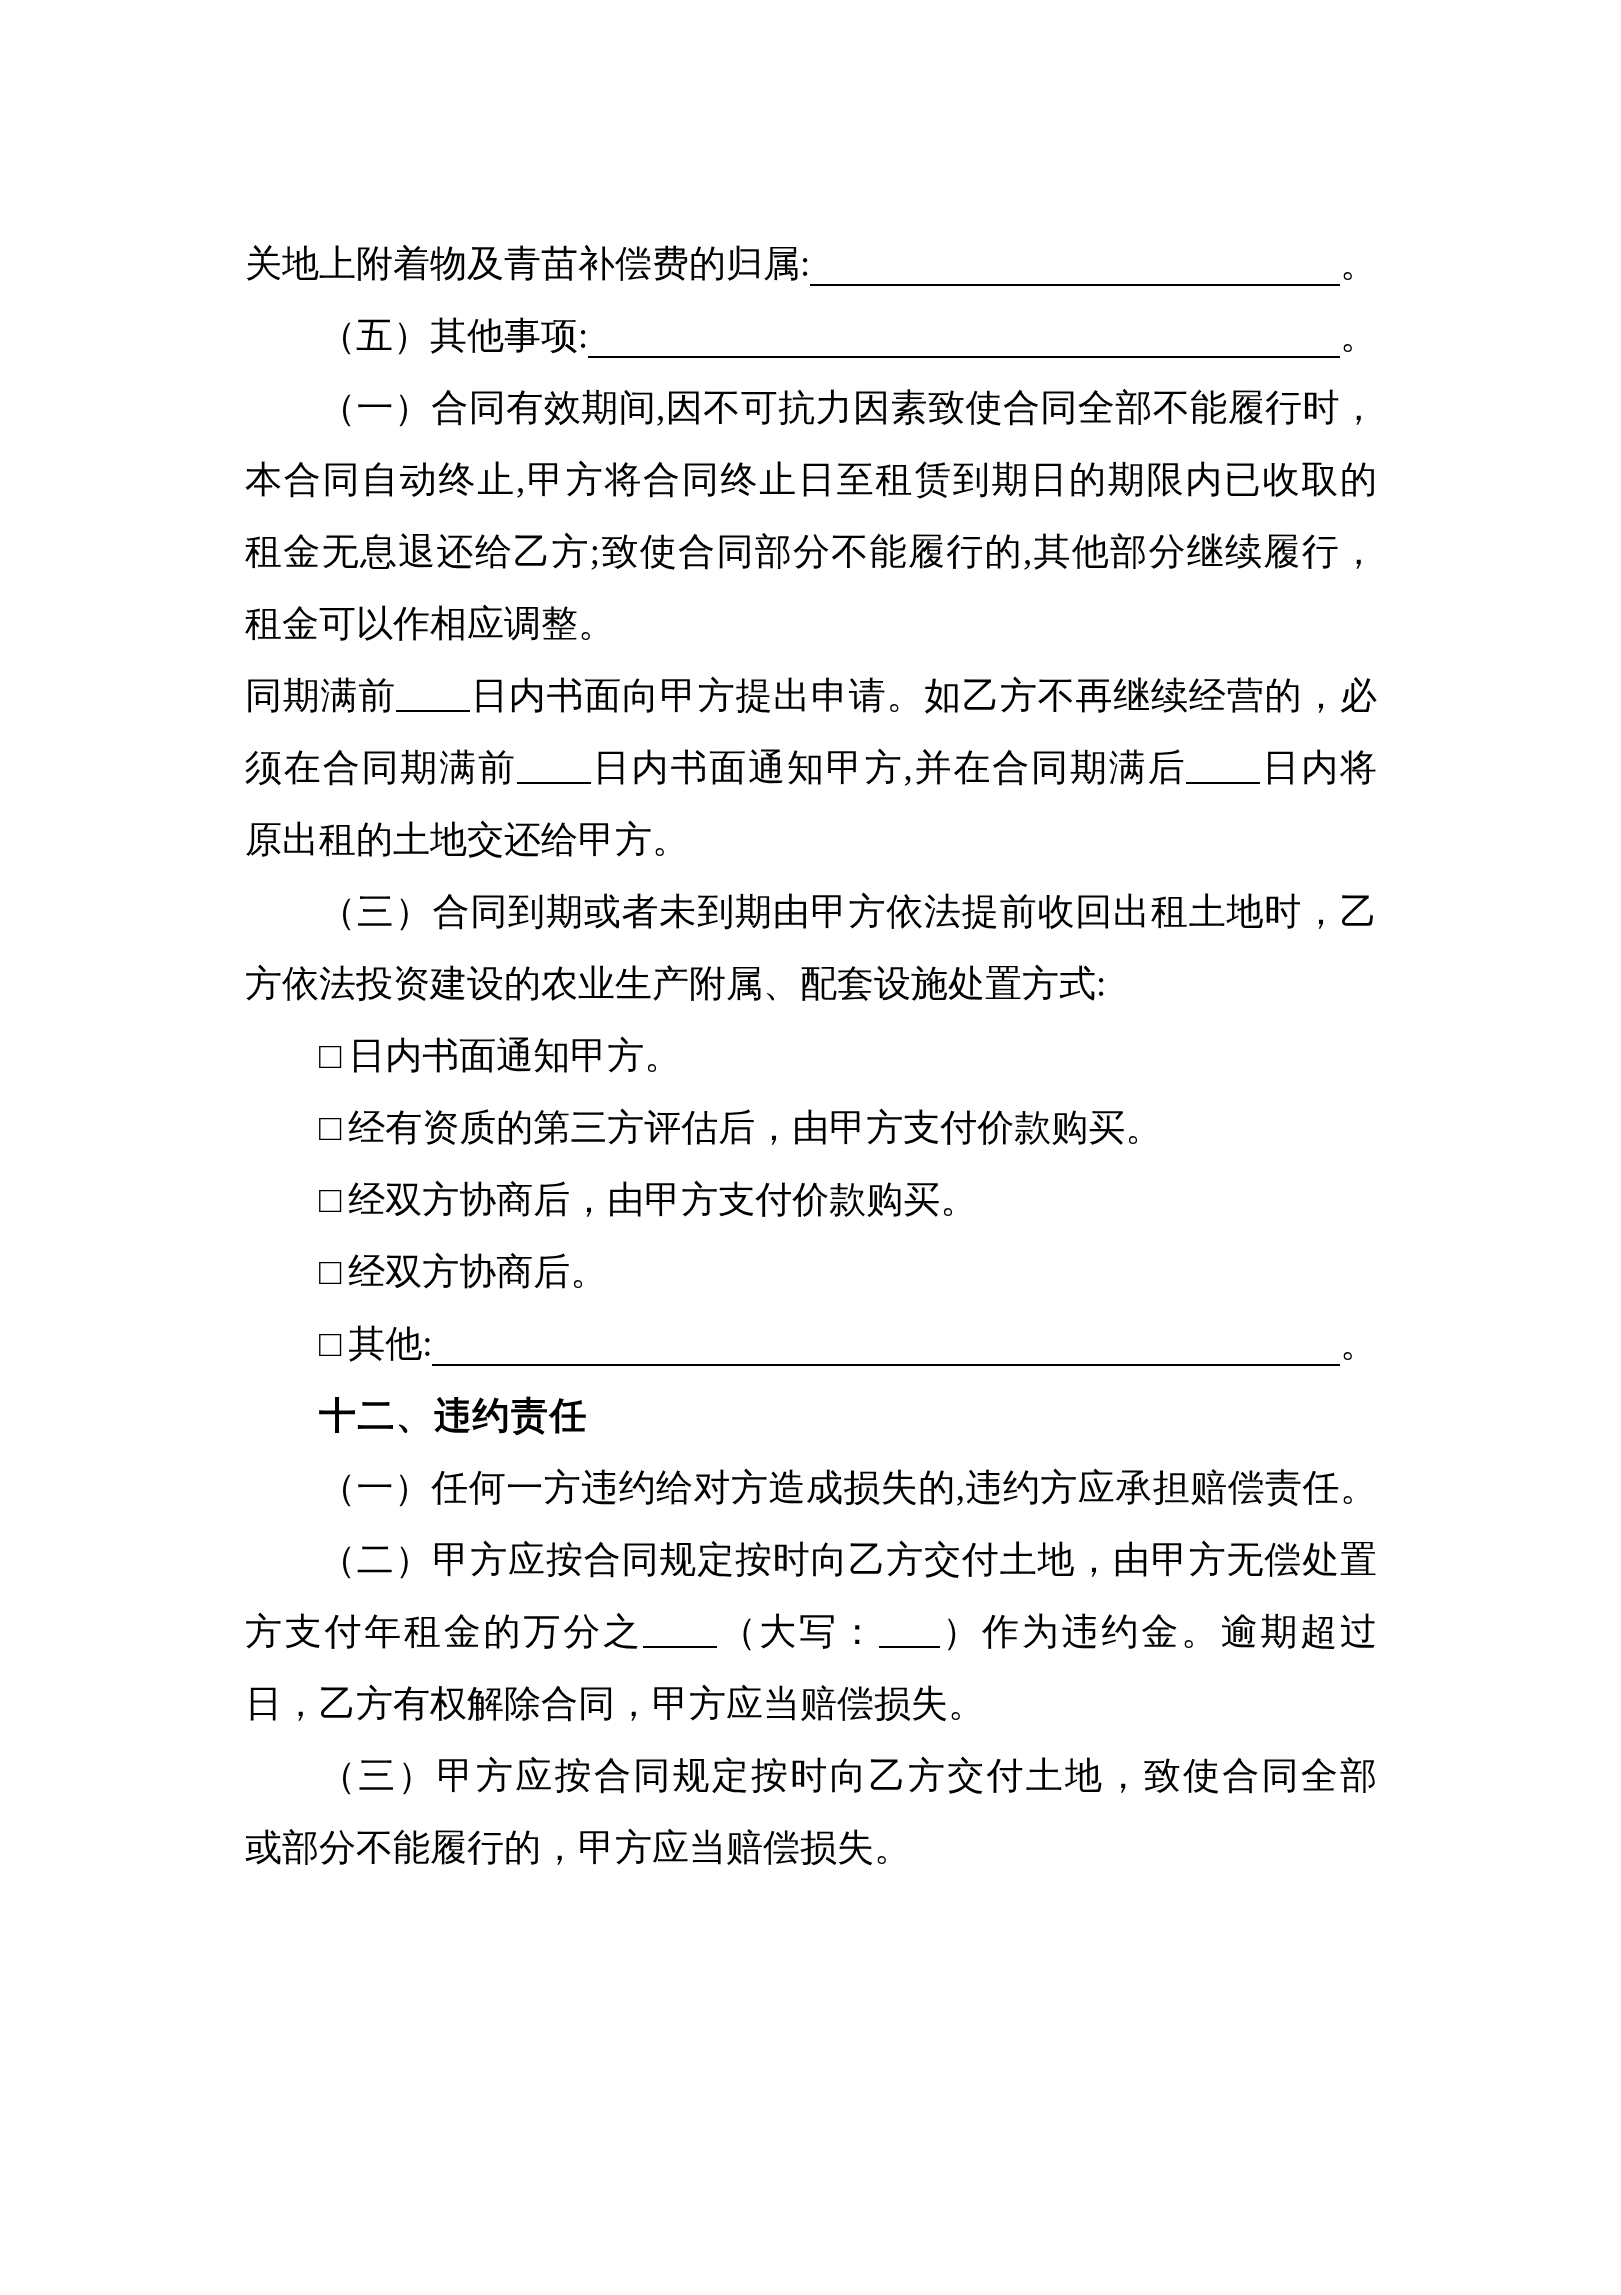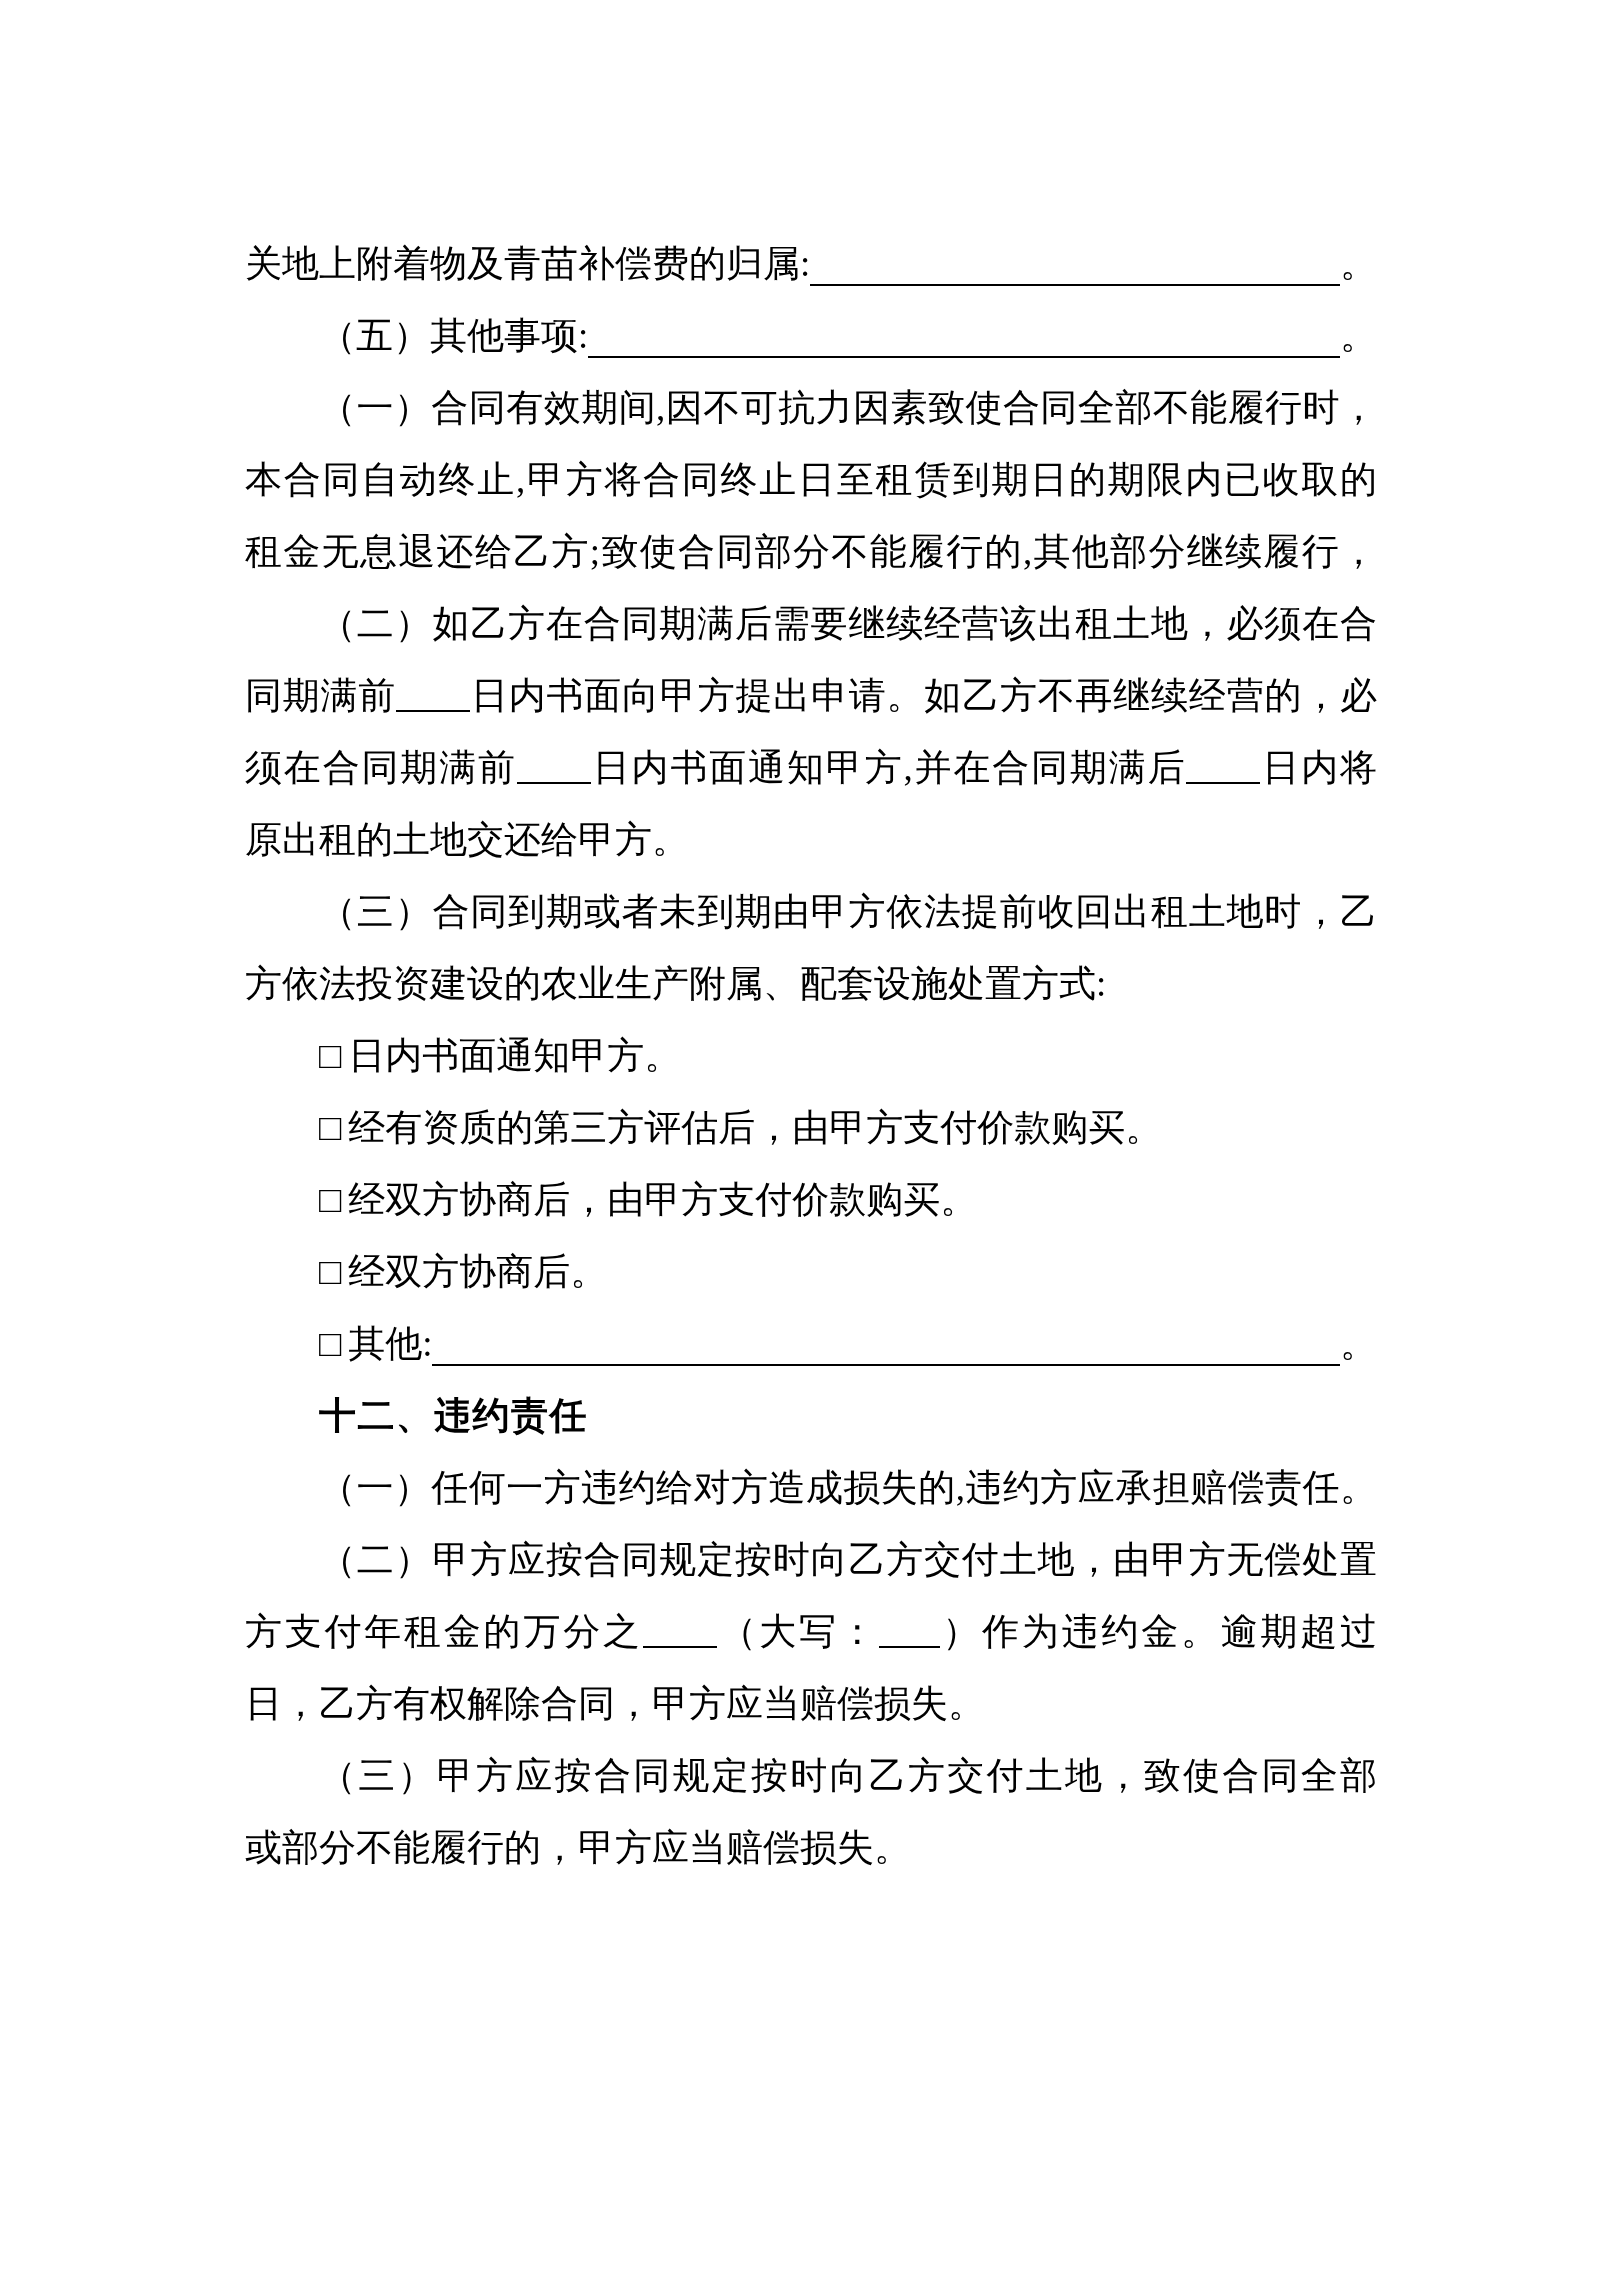--- a/index.html
+++ b/index.html
@@ -68,22 +68,22 @@
     <div class="line fill-line pad-indent">
       <span class="seg">（五）其他事项:</span>
       <span class="fill"></span>
       <span class="seg">。</span>
     </div>
 
 
     <div class="line jst indent">（一）合同有效期间,因不可抗力因素致使合同全部不能履行时，</div>
     <div class="line jst">本合同自动终止,甲方将合同终止日至租赁到期日的期限内已收取的</div>
     <div class="line jst">租金无息退还给乙方;致使合同部分不能履行的,其他部分继续履行，</div>
+    <div class="line">租金可以作相应调整。</div>
 
-    <div class="line jst indent">（二）如乙方在合同期满后需要继续经营该出租土地，必须在合</div>
 
     <div class="line jst">
       <span>同期满前</span><span class="blank"></span><span>日内书面向甲方提出申请。如乙方不再继续经营的，必</span>
     </div>
 
     <div class="line jst">
       <span>须在合同期满前</span><span class="blank"></span><span>日内书面通知甲方,并在合同期满后</span><span class="blank"></span><span>日内将</span>
     </div>
 
     <div class="line">原出租的土地交还给甲方。</div>

